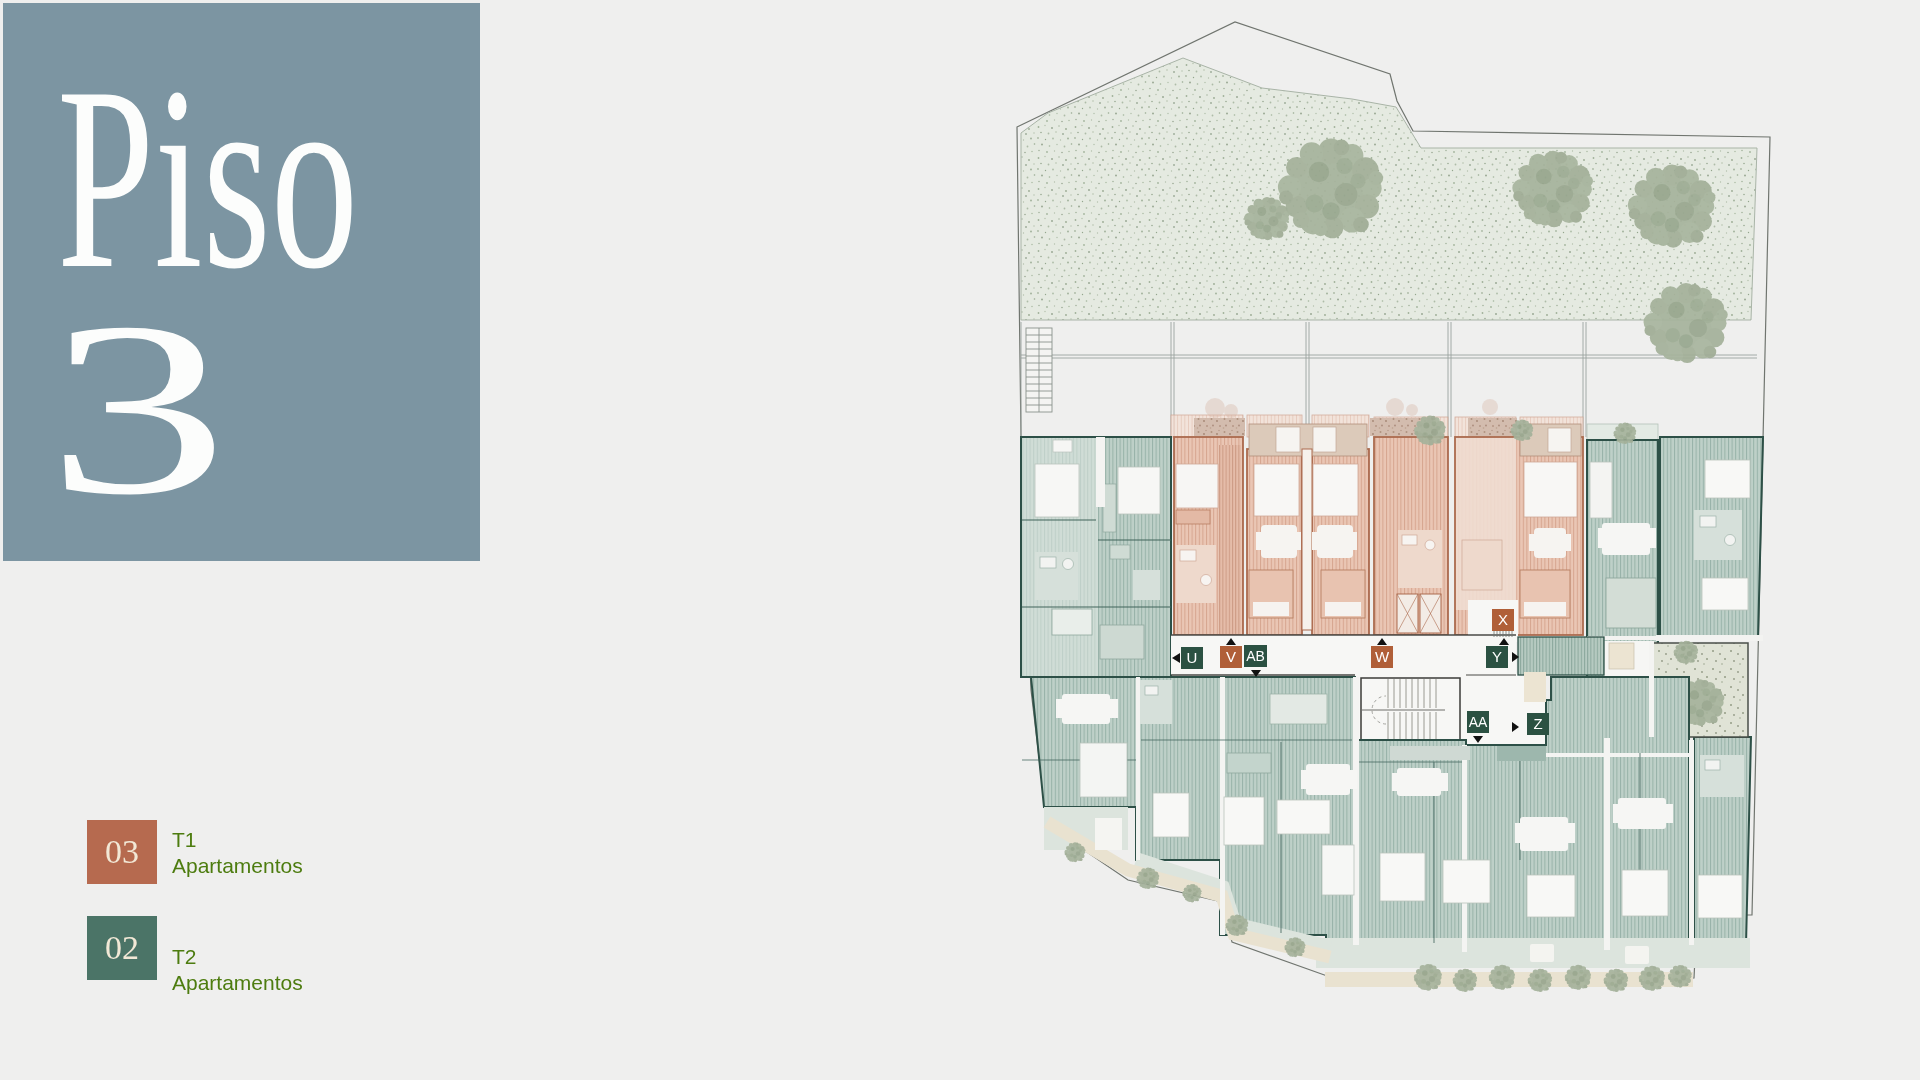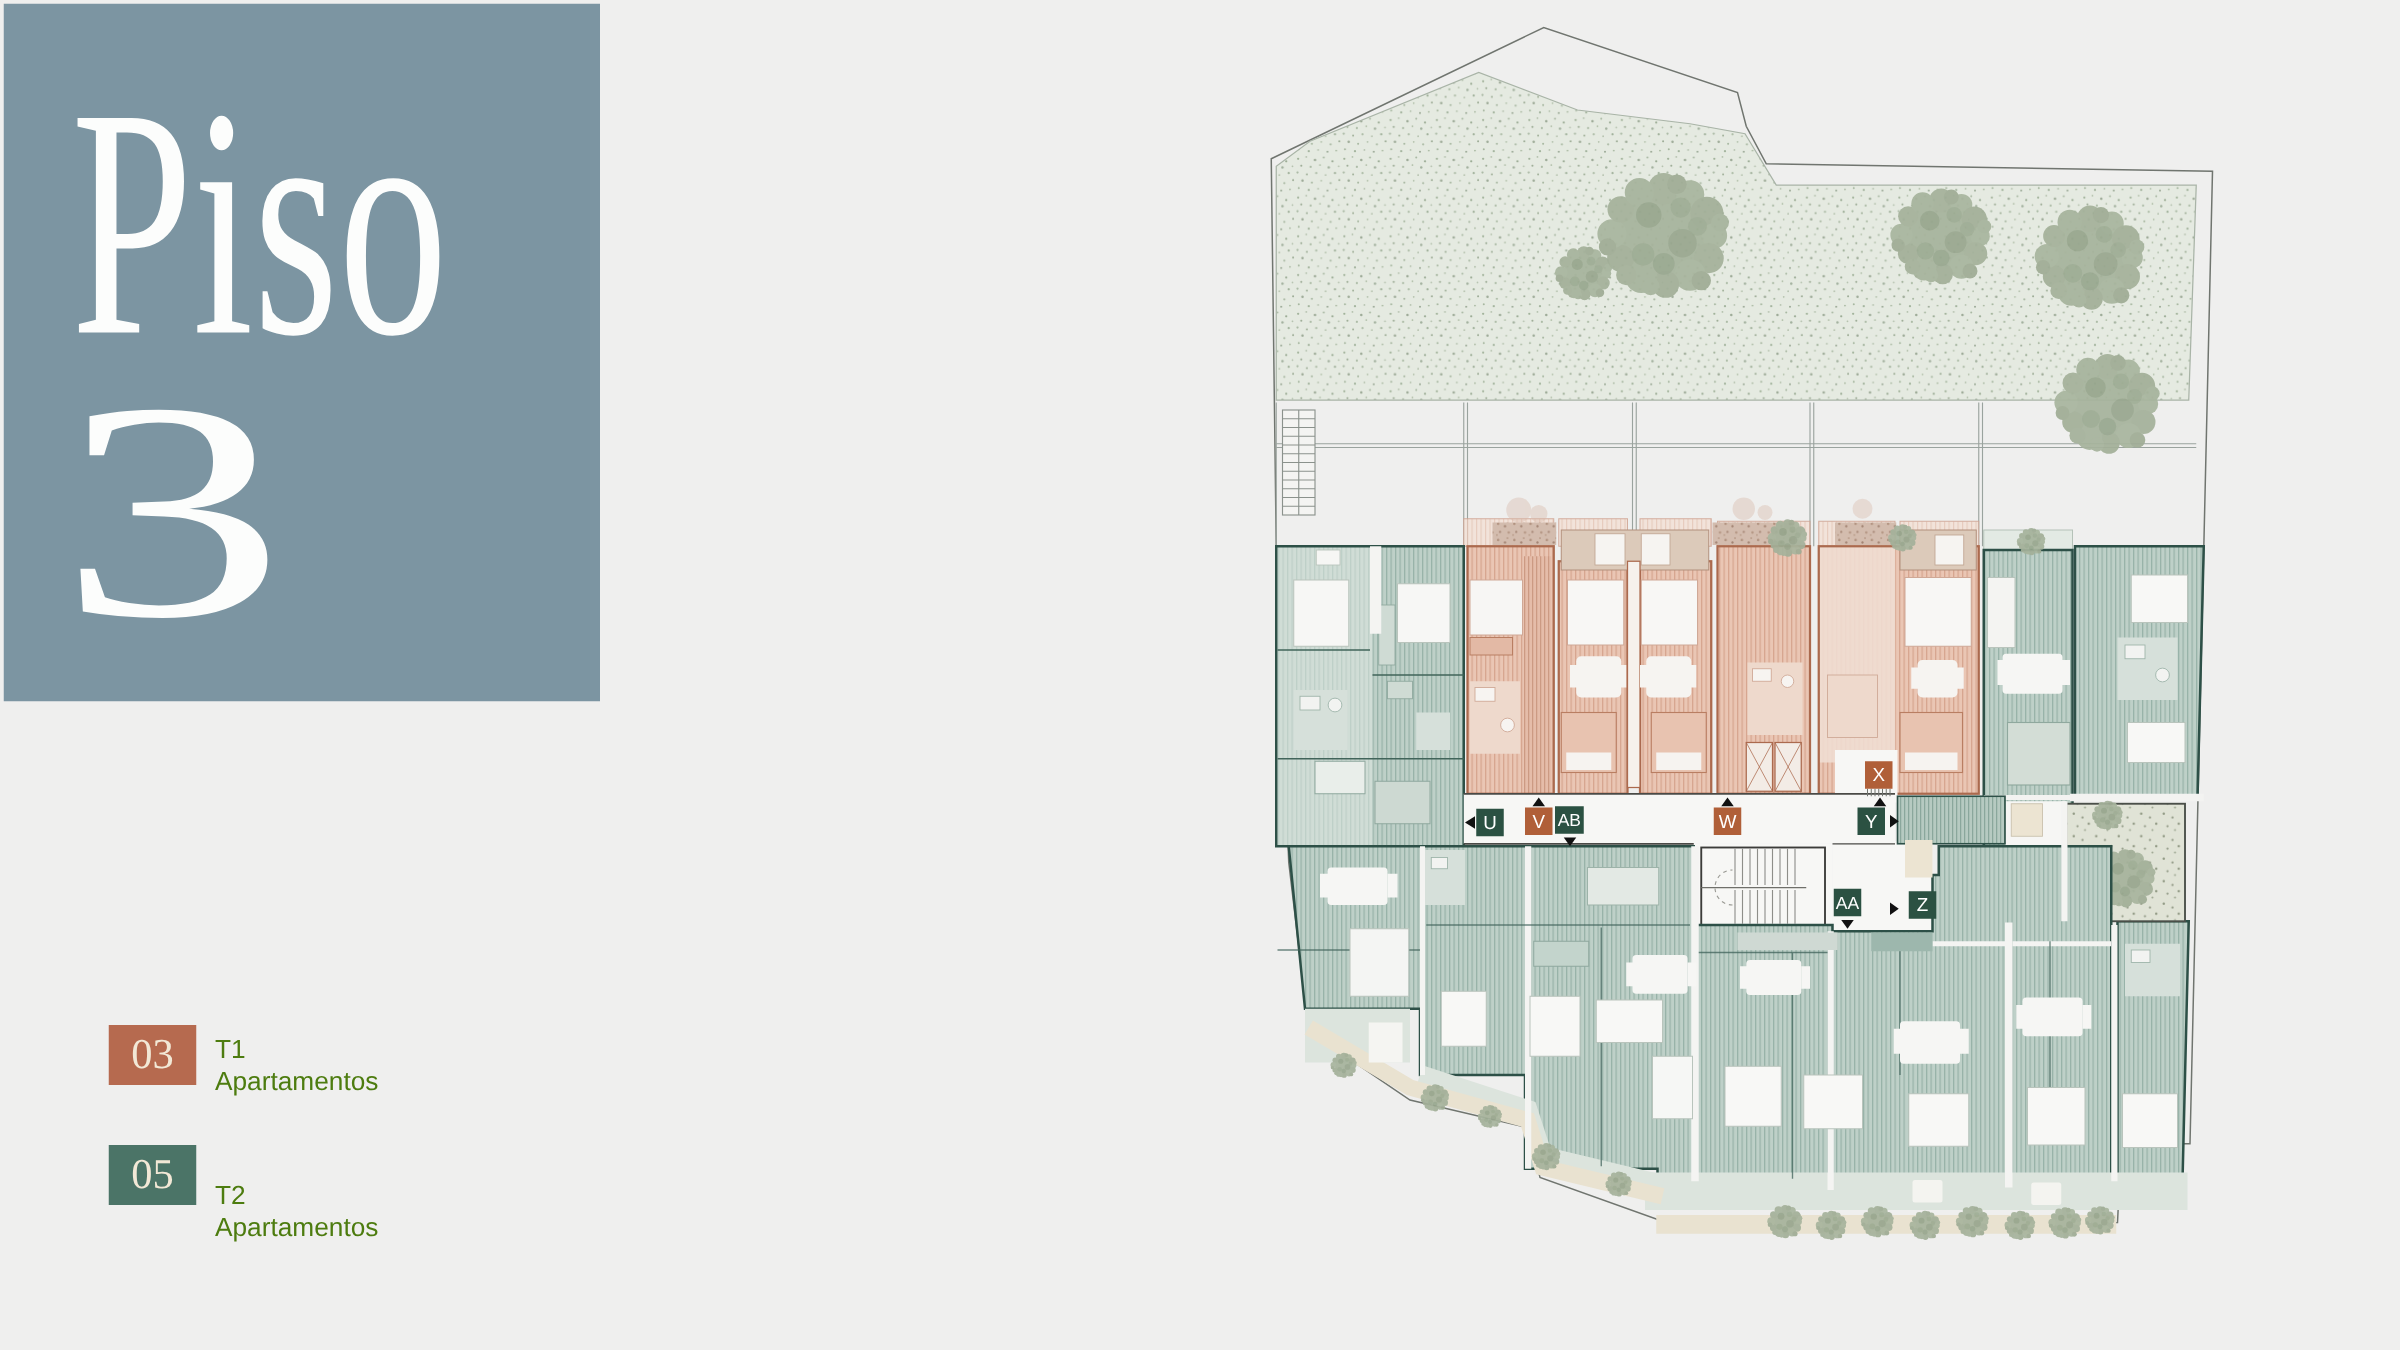--- a/index.html
+++ b/index.html
@@ -1,37 +1,37 @@
 <!DOCTYPE html>
 <html><head>
 <meta charset="utf-8">
 <style>
   html,body{margin:0;padding:0;width:1920px;height:1080px;background:#efefee;overflow:hidden;}
   body{font-family:"Liberation Sans",sans-serif;position:relative;}
   .abs{position:absolute;}
   #panel{left:3px;top:3px;width:477px;height:558px;background:#7c95a2;}
   .title{font-family:"Liberation Serif",serif;color:#fcfdfc;font-size:262px;line-height:236px;left:57px;top:60px;transform:scaleX(0.667);transform-origin:0 0;}
   .title3{font-family:"Liberation Serif",serif;color:#fcfdfc;font-size:248px;line-height:164px;left:47px;top:327px;transform:scaleX(1.46);transform-origin:0 0;}
-  .lgbox{width:70px;height:48px;color:#f2e8d6;font-family:"Liberation Serif",serif;font-size:34px;display:flex;align-items:center;justify-content:center;}
+  .lgbox{width:70px;height:64px;color:#f2e8d6;font-family:"Liberation Serif",serif;font-size:34px;display:flex;align-items:center;justify-content:center;}
   .lgtext{color:#4d7c0f;font-size:21px;line-height:26px;left:172px;}
 </style>
 </head>
 <body>
 
 <div id="panel" class="abs"></div>
 
 <div class="abs title">Piso</div>
 
 <div class="abs title3">3</div>
 
 <div class="abs lgbox" style="left:87px;top:820px;background:#b66a4f;">03</div>
 
 <div class="abs lgtext" style="top:827px;">T1<br>Apartamentos</div>
 
-<div class="abs lgbox" style="left:87px;top:916px;background:#4b7467;">05</div>
+<div class="abs lgbox" style="left:87px;top:916px;background:#4b7467;">02</div>
 
 <div class="abs lgtext" style="top:944px;">T2<br>Apartamentos</div>
 
 <svg class="abs" style="left:0;top:0" width="1920" height="1080" viewBox="0 0 1920 1080">
 <defs>
   <pattern id="stip" width="37" height="31" patternUnits="userSpaceOnUse">
     <rect width="37" height="31" fill="#e5eae1"></rect>
     <circle cx="2.5" cy="3" r="0.9" fill="#8ba083" opacity="0.77"></circle>
     <circle cx="9" cy="1.5" r="0.7" fill="#9dae94" opacity="0.72"></circle>
     <circle cx="16" cy="4" r="1" fill="#6d8168" opacity="0.62"></circle>

